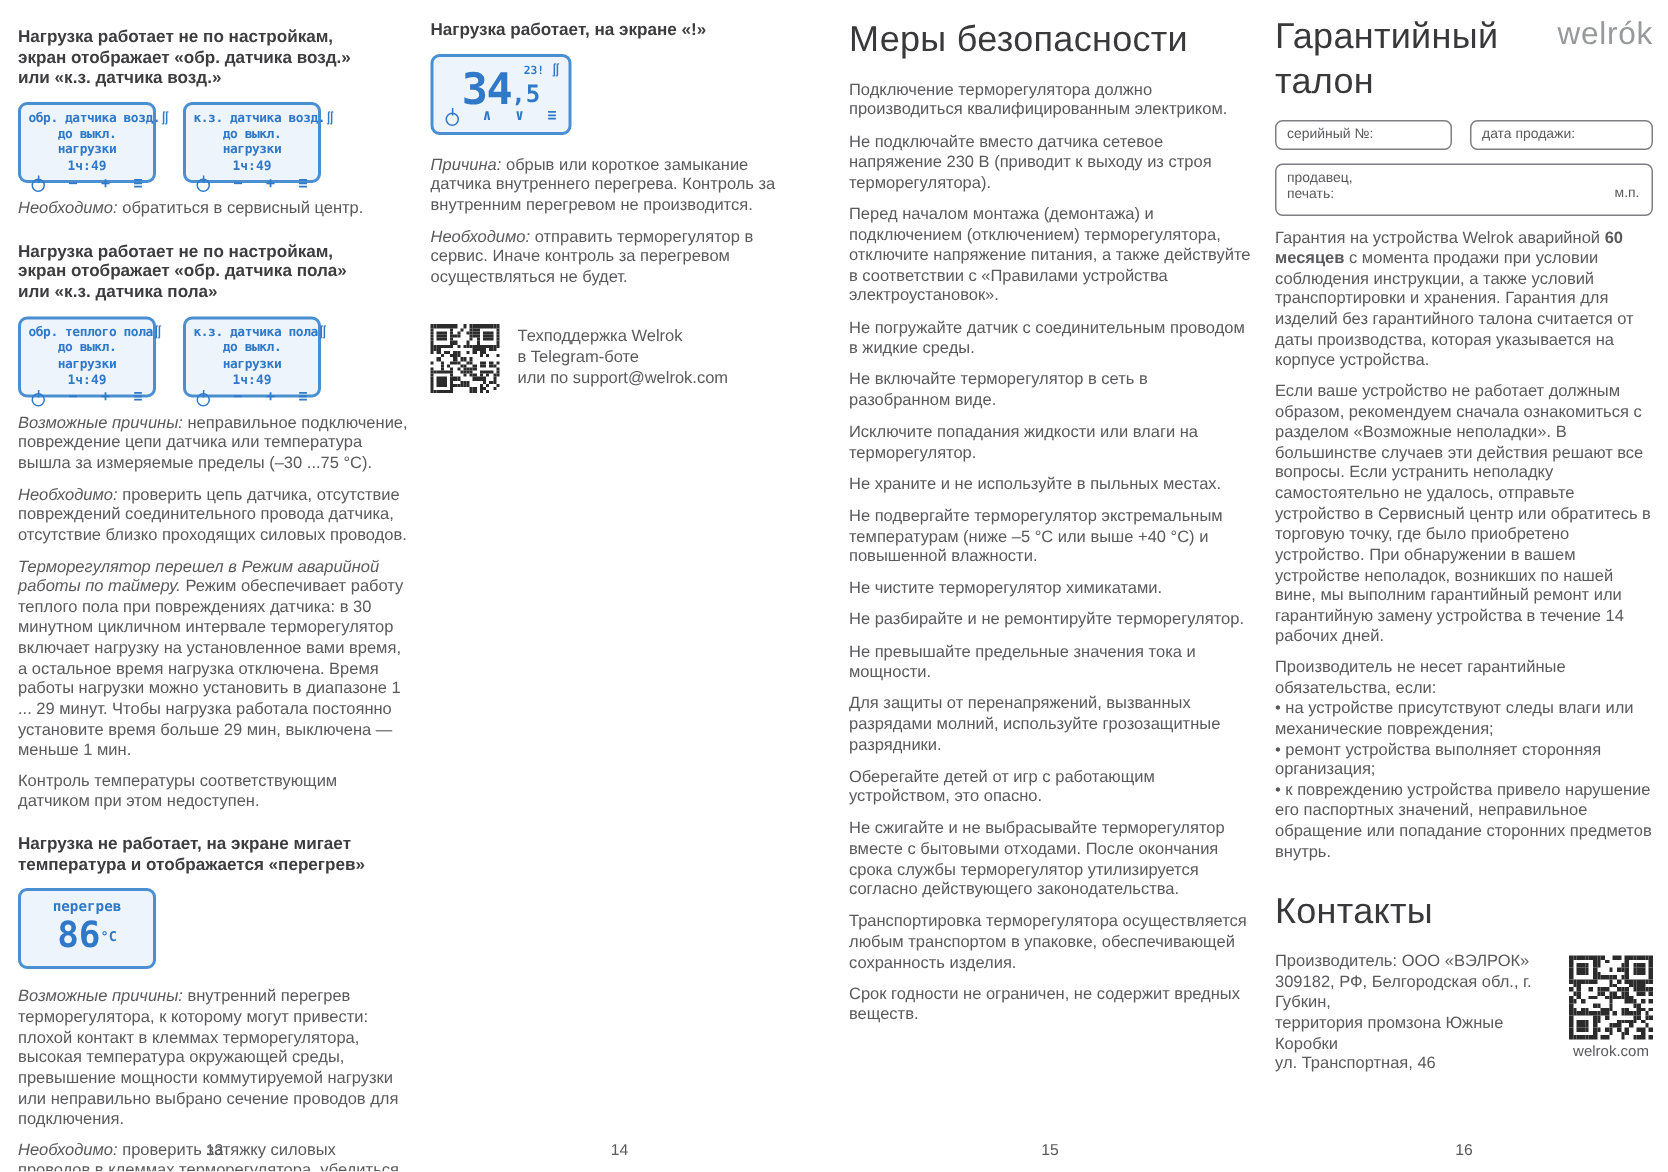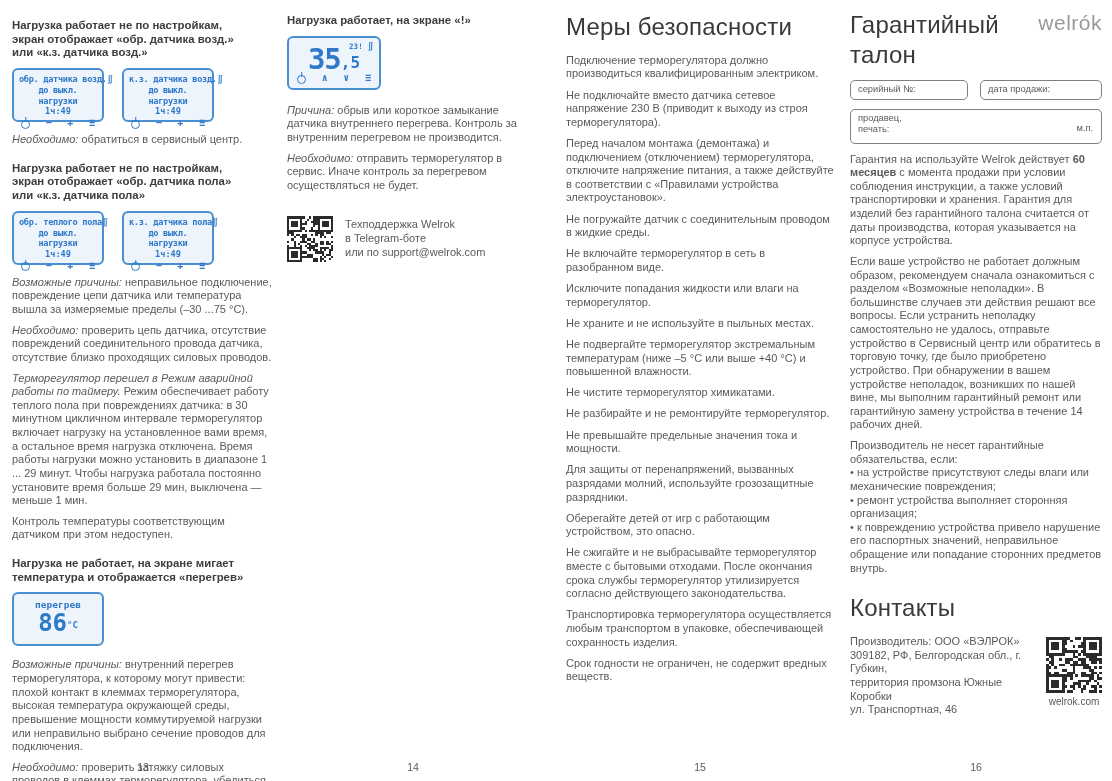--- a/index.html
+++ b/index.html
@@ -152,21 +152,21 @@
 
     <div class="pagenum">13</div>
   </div>
 
   <div class="col" id="col2">
     <div class="h3">Нагрузка работает, на экране «!»</div>
 
     <div class="lcd lcd-big" style="margin:4px 0 14px;">
       <div class="lcd-alert"><span>23!</span> <span class="lcd-heat">∬</span></div>
       <div class="lcd-temp">
-        <span class="t-int">35</span>
+        <span class="t-int">34</span>
         <span class="t-frac">,5</span>
       </div>
       <div class="lcd-btns">
         <span class="ic-power"></span>
         <span>∧</span>
         <span>∨</span>
         <span>≡</span>
       </div>
     </div>
 
@@ -441,21 +441,21 @@
       <div class="brand">welrók</div>
     </div>
 
     <div class="form-row1">
       <div class="formbox fb-serial">серийный №:</div>
       <div class="formbox fb-date">дата продажи:</div>
     </div>
     <div class="formbox fb-seller"><span class="pre">продавец,
 печать:</span><span class="fb-stamp">м.п.</span></div>
 
-    <p><span>Гарантия на используйте Welrok действует </span><b>60 месяцев</b><span> с момента продажи при условии соблюдения инструкции, а также условий транспортировки и хранения. Гарантия для изделий без гарантийного талона считается от даты производства, которая указывается на корпусе устройства.</span></p>
+    <p><span>Гарантия на устройства Welrok аварийной </span><b>60 месяцев</b><span> с момента продажи при условии соблюдения инструкции, а также условий транспортировки и хранения. Гарантия для изделий без гарантийного талона считается от даты производства, которая указывается на корпусе устройства.</span></p>
     <p>Если ваше устройство не работает должным образом, рекомендуем сначала ознакомиться с разделом «Возможные неполадки». В большинстве случаев эти действия решают все вопросы. Если устранить неполадку самостоятельно не удалось, отправьте устройство в Сервисный центр или обратитесь в торговую точку, где было приобретено устройство. При обнаружении в вашем устройстве неполадок, возникших по нашей вине, мы выполним гарантийный ремонт или гарантийную замену устройства в течение 14 рабочих дней.</p>
     <p class="pre">Производитель не несет гарантийные обязательства, если:
 • на устройстве присутствуют следы влаги или механические повреждения;
 • ремонт устройства выполняет сторонняя организация;
 • к повреждению устройства привело нарушение его паспортных значений, неправильное обращение или попадание сторонних предметов внутрь.</p>
 
     <div class="h2 w-title" style="margin-top:18px;">Контакты</div>
     <div class="contacts">
       <div>
         <div class="addr">Производитель: ООО «ВЭЛРОК»

